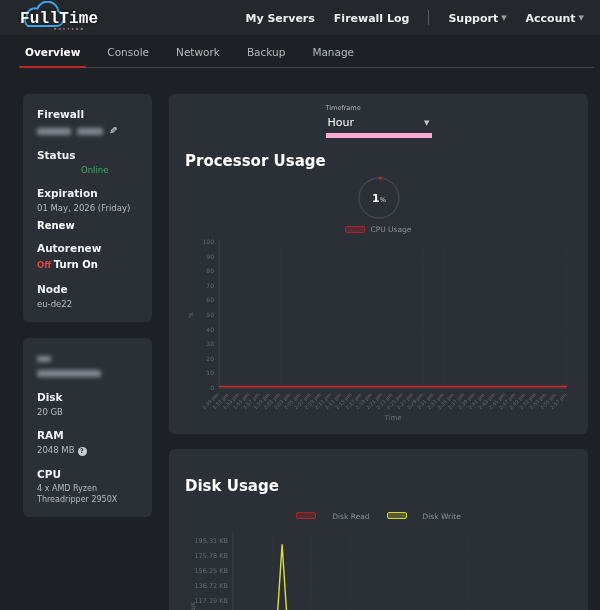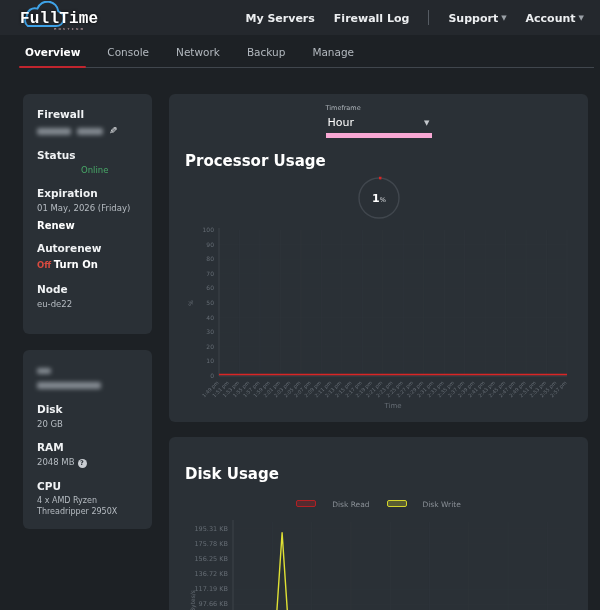--- a/index.html
+++ b/index.html
@@ -119,21 +119,21 @@
         <div class="info-value">01 May, 2026 (Friday)</div>
         <div class="bold-white" style="margin-top:6px">Renew</div>
       </div>
       <div class="info-group">
         <div class="info-label">Autorenew</div>
         <div class="info-value">
           <span class="red">Off</span>
           <span class="bold-white">Turn On</span>
         </div>
       </div>
-      <div class="info-group" style="margin-bottom:14px">
+      <div class="info-group" style="margin-bottom:2px">
         <div class="info-label">Node</div>
         <div class="info-value">eu-de22</div>
       </div>
     </div>
 
     <div class="card info-card">
       <div class="info-group">
         <div class="info-label">
           <span class="blur-block" style="width:14px;height:6px"></span>
         </div>
@@ -174,20 +174,24 @@
       <div class="gauge-wrap">
         <svg width="48" height="48" viewBox="0 0 48 48">
           <circle cx="24" cy="24" r="20" fill="none" stroke="#41474e" stroke-width="1.4"></circle>
           <circle cx="24" cy="24" r="20" fill="none" stroke="#d92525" stroke-width="2.6" stroke-dasharray="2.5 123.2" transform="rotate(-90 24 24)"></circle>
           <text x="24" y="28" text-anchor="middle" font-size="11" font-weight="bold" fill="#ffffff" font-family="DejaVu Sans, sans-serif">
             <tspan>1</tspan><tspan font-size="6.5" font-weight="normal" fill="#d7dade">%</tspan>
           </text>
         </svg>
       </div>
 
+      <div class="legend-row">
+        <span class="swatch sw-red"></span>
+        <span>CPU Usage</span>
+      </div>
 
       <svg id="cpu-chart" class="chart-svg" width="391" height="190">
           <line x1="36" y1="6" x2="36" y2="152" stroke="#30363c" stroke-width="0.5"></line>
           <text x="36" y="159" text-anchor="end" fill="#656c74" font-size="5" transform="rotate(-45 36 159)" font-family="DejaVu Sans, sans-serif">1:49 pm</text>
           <text x="46.23529411764706" y="159" text-anchor="end" fill="#656c74" font-size="5" transform="rotate(-45 46.23529411764706 159)" font-family="DejaVu Sans, sans-serif">1:51 pm</text>
           <line x1="56.470588235294116" y1="6" x2="56.470588235294116" y2="152" stroke="#30363c" stroke-width="0.5"></line>
           <text x="56.470588235294116" y="159" text-anchor="end" fill="#656c74" font-size="5" transform="rotate(-45 56.470588235294116 159)" font-family="DejaVu Sans, sans-serif">1:53 pm</text>
           <text x="66.70588235294117" y="159" text-anchor="end" fill="#656c74" font-size="5" transform="rotate(-45 66.70588235294117 159)" font-family="DejaVu Sans, sans-serif">1:55 pm</text>
           <line x1="76.94117647058823" y1="6" x2="76.94117647058823" y2="152" stroke="#30363c" stroke-width="0.5"></line>
           <text x="76.94117647058823" y="159" text-anchor="end" fill="#656c74" font-size="5" transform="rotate(-45 76.94117647058823 159)" font-family="DejaVu Sans, sans-serif">1:57 pm</text>

